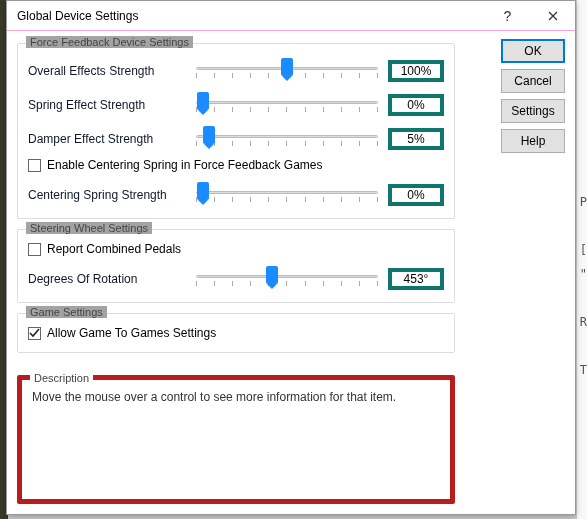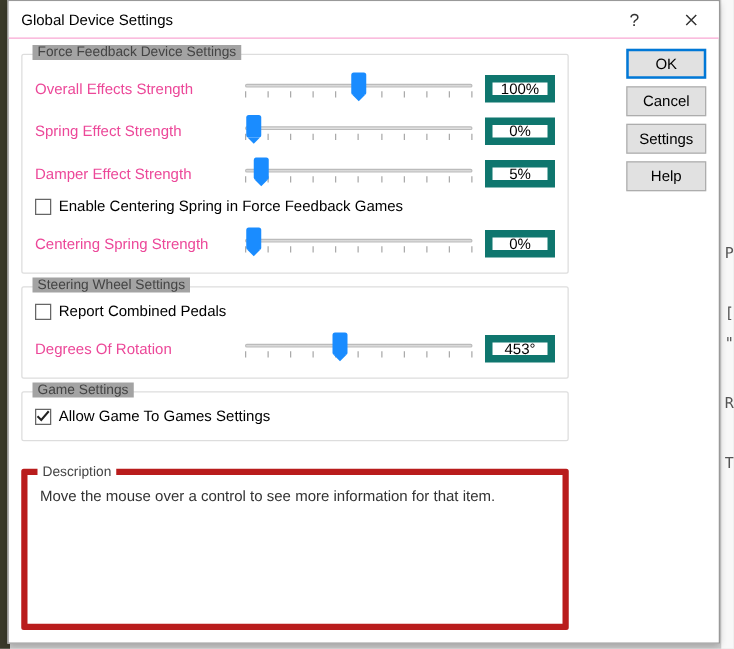--- a/index.html
+++ b/index.html
@@ -9,28 +9,28 @@
 .window { position: absolute; left: 6px; top: 0; width: 570px; height: 515px; background: #fff; border: 1px solid #999; box-shadow: 0 2px 6px rgba(0,0,0,.25); }
 .titlebar { height: 30px; display: flex; align-items: center; padding: 0 0 0 10px; background: #fff; border-bottom: 1px solid #f9a8d4; }
 .titlebar .title { font-size: 12px; flex: 1; }
 .titlebar .btn { width: 45px; height: 30px; display: flex; align-items: center; justify-content: center; font-size: 14px; color: #333; cursor: pointer; }
 .content { display: flex; padding: 8px 10px 10px 10px; height: calc(100% - 30px); }
 .left { flex: 1; display: flex; flex-direction: column; gap: 6px; }
 .right { width: 110px; padding-left: 10px; display: flex; flex-direction: column; gap: 6px; }
 .group { border: 1px solid #ddd; border-radius: 2px; padding: 10px 10px 6px 10px; position: relative; margin-top: 4px; }
 .group > .legend { position: absolute; top: -8px; left: 8px; padding: 0 4px; background: #a3a3a3; font-size: 11px; color: #444; }
 .row { display: flex; align-items: center; height: 34px; }
-.row .label { width: 168px; font-size: 12px; color: #ec4899; }
+.row .label { width: 168px; font-size: 12px; color: #0f172a; }
 .slider { flex: 1; height: 22px; position: relative; margin-right: 10px; }
 .slider .track { position: absolute; left: 0; right: 0; top: 7px; height: 3px; background: linear-gradient(#ccc,#eee); border: 1px solid #bbb; border-radius: 2px; }
 .slider .ticks { position: absolute; left: 0; right: 0; top: 13px; height: 6px; display: flex; justify-content: space-between; }
 .slider .ticks span { width: 1px; height: 5px; background: #aaa; }
 .slider .thumb { position: absolute; top: -2px; width: 12px; height: 18px; background: #1a8cff; border-radius: 2px; transform: translateX(-50%); }
 .slider .thumb::after { content: ""; position: absolute; bottom: -5px; left: 1px; border-left: 5px solid transparent; border-right: 5px solid transparent; border-top: 5px solid #1a8cff; }
-.valbox { width: 56px; height: 22px; border: 6px solid #0f766e; font-size: 12px; display: flex; align-items: center; justify-content: center; background: #fff; }
+.valbox { width: 56px; height: 22px; border: 4px solid #0f766e; font-size: 12px; display: flex; align-items: center; justify-content: center; background: #fff; }
 .check { display: flex; align-items: center; font-size: 12px; gap: 6px; padding: 2px 0 6px 0; }
 .check .box { width: 13px; height: 13px; border: 1px solid #666; background: #fff; display: flex; align-items: center; justify-content: center; }
 .check .box.checked svg { display: block; }
 .check .box svg { display: none; width: 11px; height: 11px; }
 .btn-std { height: 24px; border: 1px solid #adadad; background: #e1e1e1; font-size: 12px; cursor: pointer; margin-left: 36px; }
 .btn-std.primary { border: 2px solid #0078d7; background: #e1e1e1; }
 .desc { border: 5px solid #b91c1c; border-radius: 2px; padding: 10px 10px 12px 10px; position: relative; margin-top: 16px; font-size: 12px; color: #333; flex: 1; }
 .desc > .legend { position: absolute; top: -8px; left: 8px; padding: 0 4px; background: #fff; font-size: 11px; color: #444; }
 .bg-right-text { position: absolute; right: 0; top: 190px; font-size: 12px; color: #555; line-height: 2; font-family: monospace; }
 </style>

